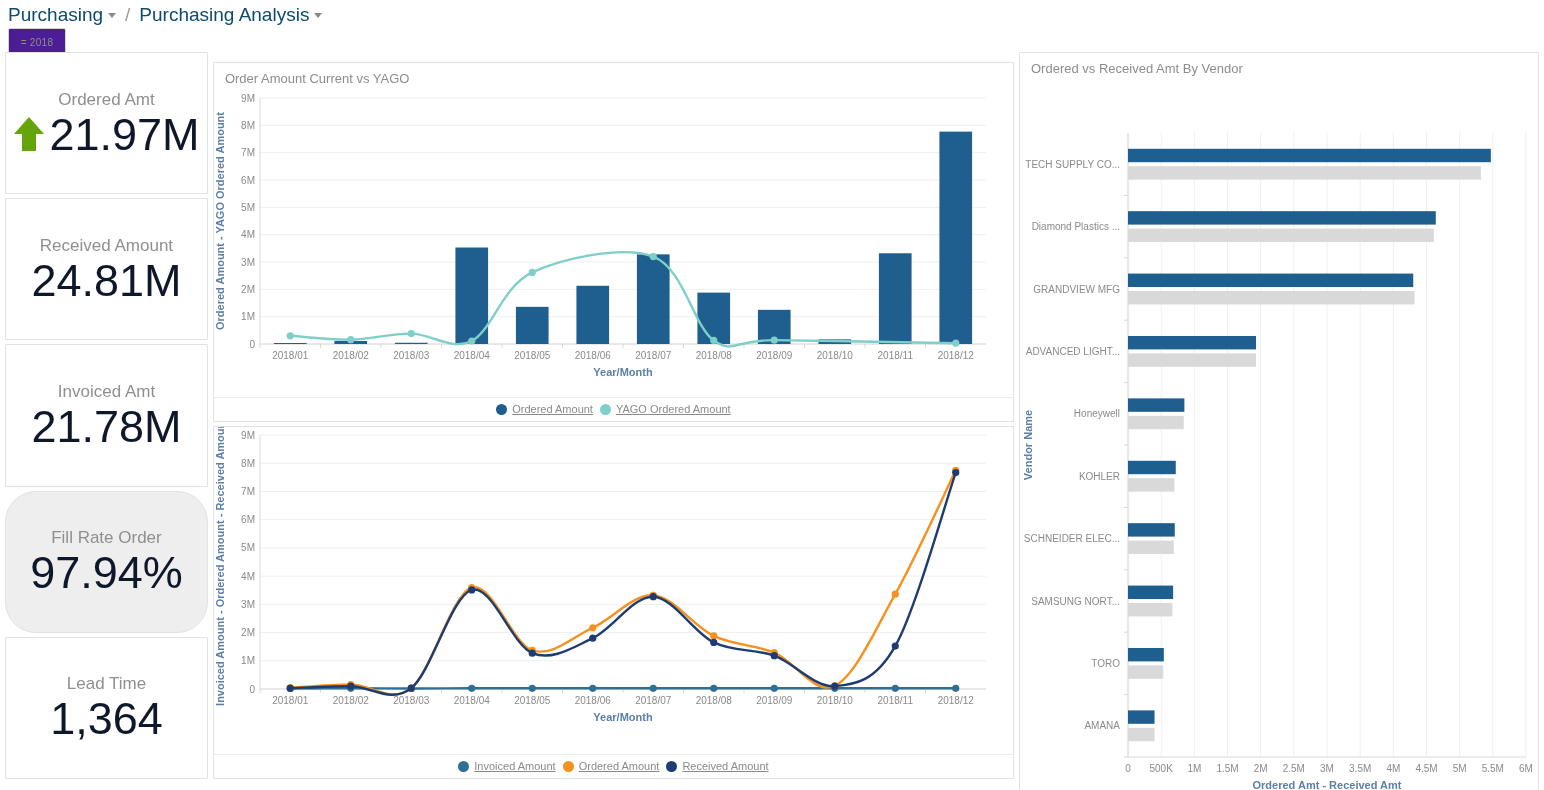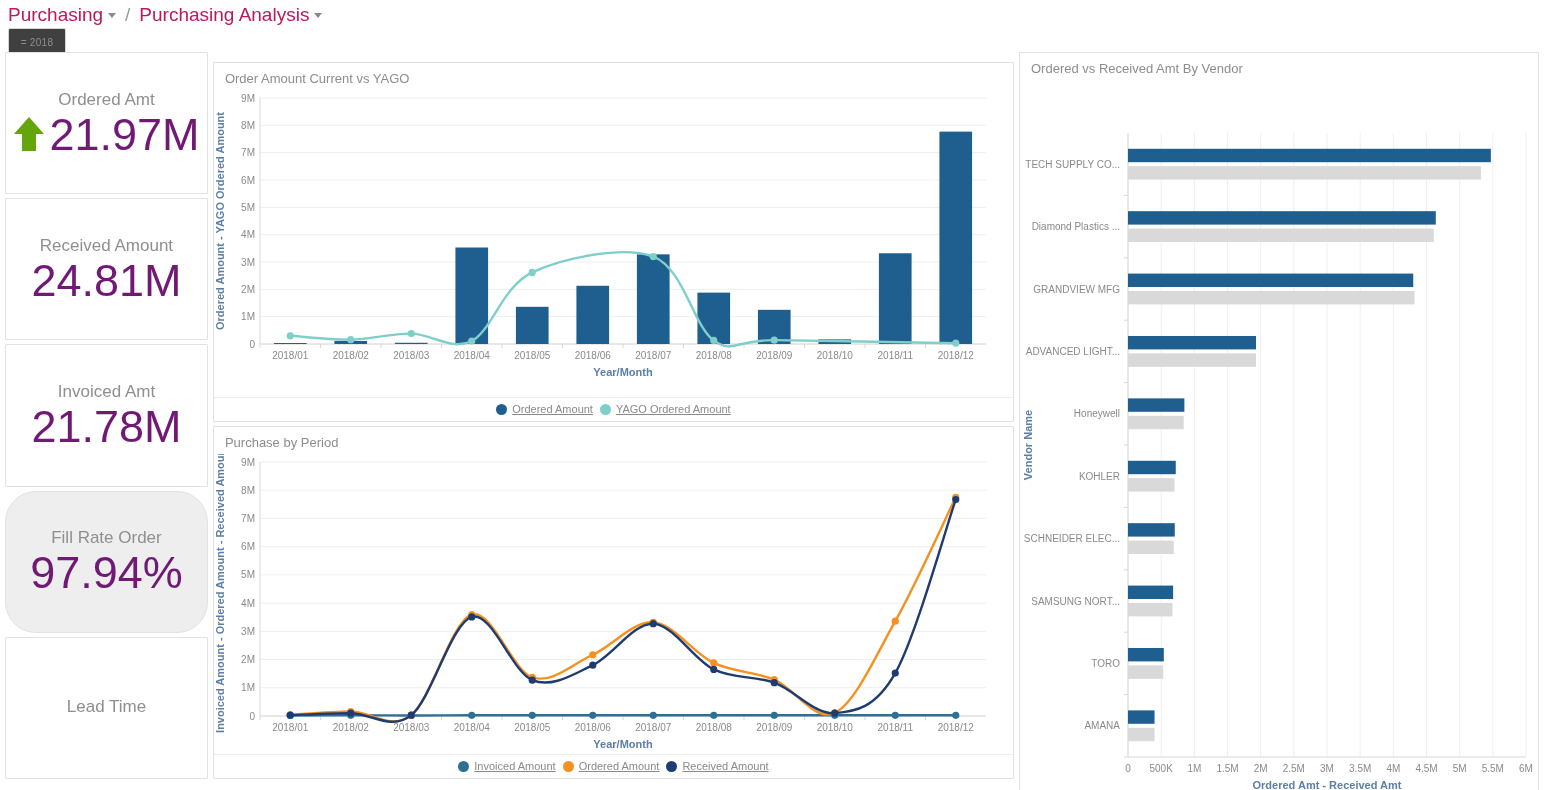--- a/index.html
+++ b/index.html
@@ -7,49 +7,49 @@
   body {
     width:1544px; height:790px;
     background:#ffffff;
     font-family:"Liberation Sans", sans-serif;
     color:#7a7a7a;
     overflow:hidden;
   }
 
   
   #header { height:28px; padding:2px 0 0 8px; display:flex; align-items:center; }
-  .crumb { font-size:19px; color:#be185d; display:flex; align-items:center; }
+  .crumb { font-size:19px; color:#0c4a6e; display:flex; align-items:center; }
   .crumb .caret {
     display:inline-block; margin-left:5px;
     border-left:4px solid transparent; border-right:4px solid transparent;
     border-top:5px solid #8a8a8a;
   }
   .crumb-sep { margin:0 9px; font-size:19px; color:#9a9a9a; }
 
   #filterbar { height:24px; padding-left:8px; }
   .chip {
     display:inline-flex; align-items:center; justify-content:center;
     height:28px; min-width:58px; padding:0 10px;
-    border:1px solid #d4d4d4; border-radius:2px; background:#404040;
+    border:1px solid #d4d4d4; border-radius:2px; background:#4c1d95;
     font-size:10px; color:#8d8d8d; letter-spacing:.3px;
   }
 
   
   #board { display:flex; padding:0 5px 5px 5px; gap:5px; height:732px; }
 
   .kpi-col { width:229px; display:flex; flex-direction:column; gap:4px; }
   .kpi {
     flex:1; border:1px solid #e2e2e2; background:#fff;
     display:flex; flex-direction:column; align-items:center; justify-content:center;
     border-radius:1px;
   }
   .kpi.selected { background:#eeeeee;border-radius:31px; }
   .kpi-label { font-size:17px; color:#8f8f8f; margin-bottom:2px; }
   .kpi-value-row { display:flex; align-items:center; justify-content:center; }
-  .kpi-value { font-size:45px; color:#701a75; line-height:1; font-weight:400; }
+  .kpi-value { font-size:45px; color:#0f172a; line-height:1; font-weight:400; }
   .arrow-up { margin-right:4px; display:block; }
 
   .mid-col { width:904px; display:flex; flex-direction:column; gap:4px;margin-top:10px; }
   .right-col { flex:1; display:flex; flex-direction:column; }
 
   .panel { border:1px solid #e2e2e2; background:#fff; display:flex; flex-direction:column; border-radius:1px; }
   .panel-title { font-size:13px; color:#8d8d8d; padding:8px 0 4px 11px; }
   .plot-wrap { flex:1; position:relative; }
 
   svg { display:block; }
@@ -116,20 +116,23 @@
 
     <div class="kpi selected">
       <div class="kpi-label">Fill Rate Order</div>
       <div class="kpi-value-row">
         <span class="kpi-value">97.94%</span>
       </div>
     </div>
 
     <div class="kpi">
       <div class="kpi-label">Lead Time</div>
+      <div class="kpi-value-row">
+        <span class="kpi-value">1,364</span>
+      </div>
     </div>
   </div>
 
   <div class="mid-col">
 
     <div class="panel" style="height:360px;">
       <div class="panel-title">Order Amount Current vs YAGO</div>
       <div class="plot-wrap">
         <svg id="svg-chart0" width="782" height="292">
             <line x1="46" y1="254" x2="772" y2="254" class="grid"></line>
@@ -210,21 +213,20 @@
           <span>Ordered Amount</span>
         </span>
         <span class="item">
           <span class="dot" style="background:#7ececa"></span>
           <span>YAGO Ordered Amount</span>
         </span>
       </div>
     </div>
 
     <div class="panel" style="flex:1;">
-      <div class="panel-title">Purchase by Period</div>
       <div class="plot-wrap">
         <svg id="svg-chart1" width="782" height="300">
             <line x1="46" y1="262" x2="772" y2="262" class="grid"></line>
             <text x="41" y="265.5" text-anchor="end" class="tick">0</text>
             <line x1="46" y1="233.77777777777777" x2="772" y2="233.77777777777777" class="grid"></line>
             <text x="41" y="237.27777777777777" text-anchor="end" class="tick">1M</text>
             <line x1="46" y1="205.55555555555554" x2="772" y2="205.55555555555554" class="grid"></line>
             <text x="41" y="209.05555555555554" text-anchor="end" class="tick">2M</text>
             <line x1="46" y1="177.33333333333334" x2="772" y2="177.33333333333334" class="grid"></line>
             <text x="41" y="180.83333333333334" text-anchor="end" class="tick">3M</text>

